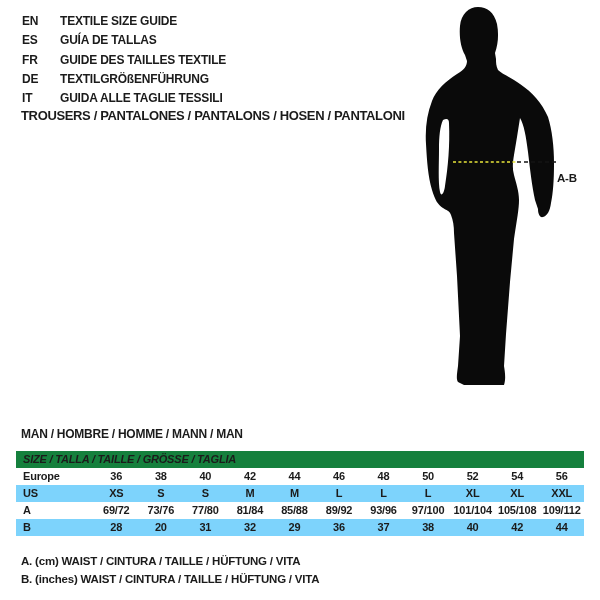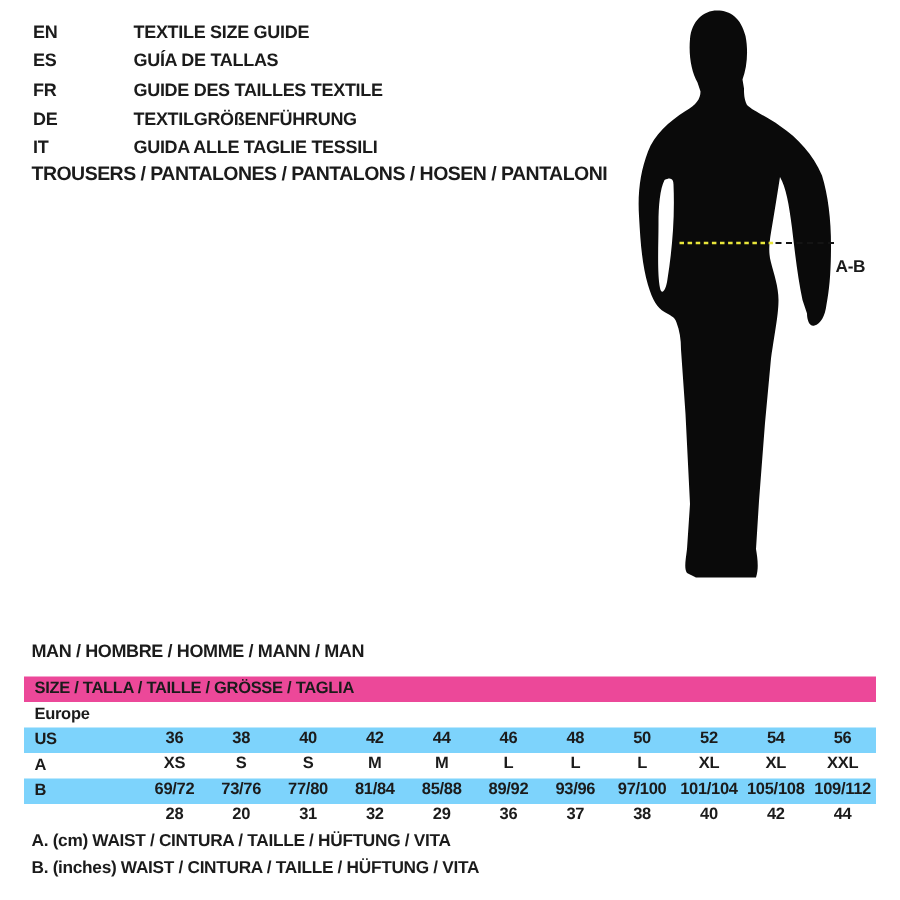--- a/index.html
+++ b/index.html
@@ -9,48 +9,48 @@
     position: relative;
     overflow: hidden;
     font-family: "Liberation Sans", sans-serif;
     color: #1b1b1b;
     -webkit-font-smoothing: antialiased;
   }
   .abs { position: absolute; }
 
   
   .lang-block { top: 12px; left: 22px; }
-  .lang-row { display: flex; line-height: 19.3px; font-size: 12px; font-weight: 700; letter-spacing: -0.2px; gap: 29px; }
+  .lang-row { display: flex; line-height: 19.3px; font-size: 12px; font-weight: 700; letter-spacing: -0.2px; }
   .lang-code { display: inline-block; width: 38px; }
 
   
   .category-title { top: 108px; left: 21px; font-size: 13px; font-weight: 700; letter-spacing: -0.35px; }
   .man-title     { top: 427px; left: 21px; font-size: 12px; font-weight: 700; letter-spacing: -0.25px; }
 
   
   .figure-wrap { left: 424px; top: 4px; width: 140px; height: 385px; }
   .ab-label { left: 557px; top: 172px; font-size: 11.5px; font-weight: 700; letter-spacing: -0.2px; }
 
   
   .size-header {
     left: 16px; top: 451px; width: 561px; height: 17px;
-    background: #ec4899;
+    background: #15803d;
     padding-left: 7px;
-    font-size: 11px; line-height: 17px; font-weight: 700; letter-spacing: -0.2px;
+    font-size: 11px; line-height: 17px; font-weight: 700; letter-spacing: -0.2px; font-style: italic;
   }
   .size-rows { left: 16px; top: 468px; width: 568px; }
   .trow {
     display: grid;
     grid-template-columns: 78px repeat(11, 1fr);
     height: 17px; line-height: 17px;
     font-size: 11px; font-weight: 700; letter-spacing: -0.2px;
   }
   .trow.shaded { background: #7dd3fc; }
   .tlabel { padding-left: 7px; text-align: left; }
-  .tcell { text-align: center; white-space: nowrap; margin-top: 16px; }
+  .tcell { text-align: center; white-space: nowrap; }
 
   
   .notes { top: 553px; left: 21px; font-size: 11.5px; font-weight: 700; line-height: 17.5px; letter-spacing: -0.2px; }
 </style>
 </head>
 <body>
 
 <div class="abs lang-block">
   <div class="lang-row">
     <span class="lang-code">EN</span>

